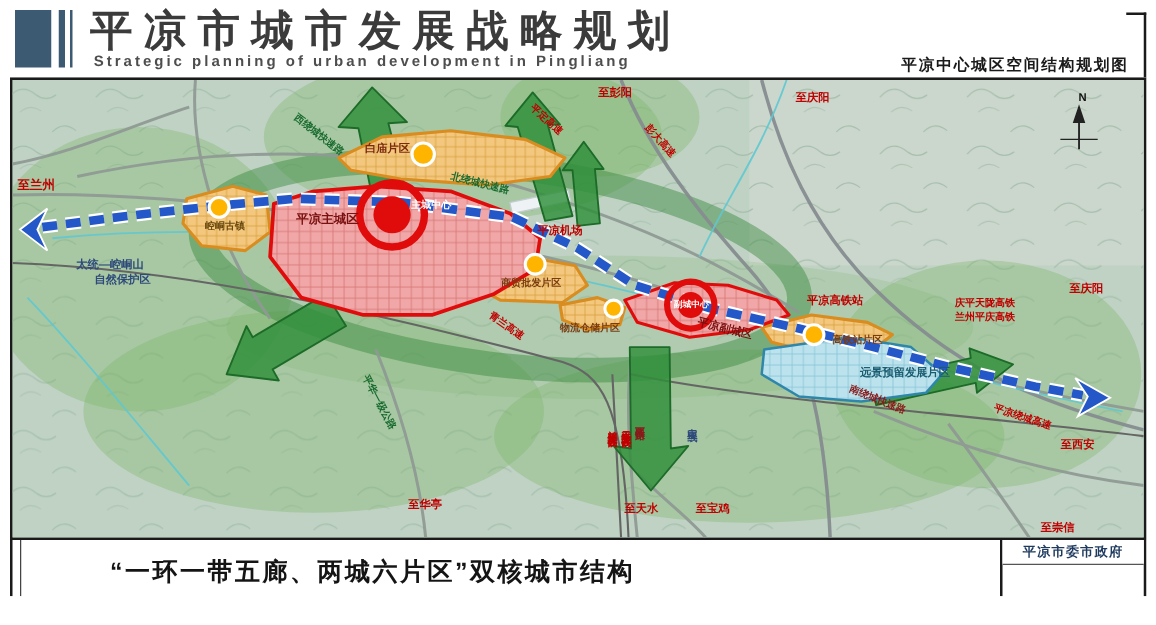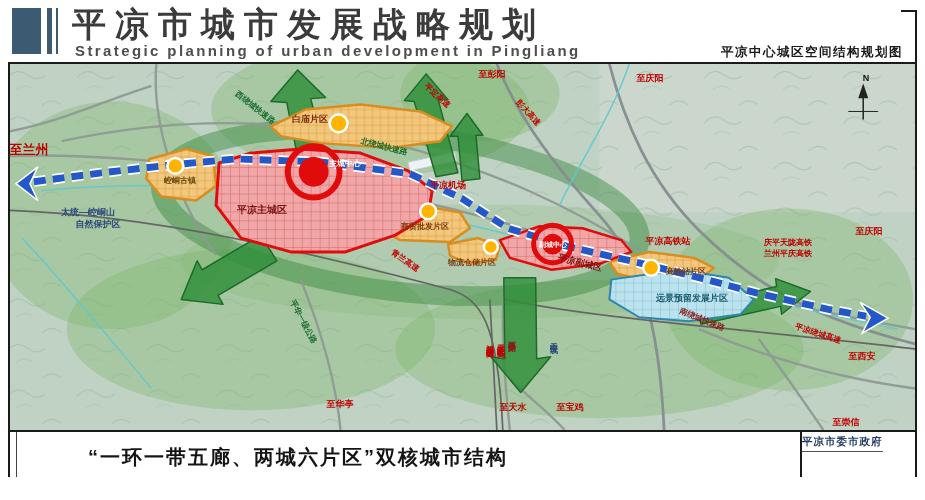--- a/index.html
+++ b/index.html
@@ -4,41 +4,41 @@
 <style>
   html,body{margin:0;padding:0;background:#fff;}
   #page{position:relative;width:925px;height:477px;background:#fff;overflow:hidden;
         font-family:"Liberation Sans","DejaVu Sans",sans-serif;}
   
   .logo-square{position:absolute;left:12px;top:8px;width:29px;height:46px;background:#3d5a73;}
   .logo-bar1{position:absolute;left:47px;top:8px;width:5px;height:46px;background:#3d5a73;}
   .logo-bar2{position:absolute;left:56px;top:8px;width:2px;height:46px;background:#3d5a73;}
   .title-cn{position:absolute;left:72px;top:2px;font-size:34px;font-weight:bold;color:#3b3b3b;
             letter-spacing:9px;white-space:nowrap;}
-  .title-en{position:absolute;left:75px;top:42px;font-size:15px;font-weight:bold;color:#4e4e4e;
+  .title-en{position:absolute;left:75px;top:42px;font-size:12px;font-weight:bold;color:#4e4e4e;
             letter-spacing:2.4px;white-space:nowrap;}
   .subtitle-right{position:absolute;right:22px;top:44px;font-size:12.5px;font-weight:bold;color:#1a1a1a;
             letter-spacing:1.5px;white-space:nowrap;}
   .hdr-rline{position:absolute;right:8px;top:10px;width:2px;height:52px;background:#1a1a1a;}
   .hdr-rtick{position:absolute;right:8px;top:10px;width:16px;height:2px;background:#1a1a1a;}
   
   #map-frame{position:absolute;left:8px;top:62px;width:909px;height:370px;border:2px solid #1a1a1a;
              box-sizing:border-box;background:#bfd2c3;}
   #map-frame svg{display:block;width:100%;height:100%;}
   #label-layer{position:absolute;left:0;top:0;width:925px;height:500px;pointer-events:none;}
   .map-label{position:absolute;transform:translate(-50%,-50%);white-space:nowrap;font-weight:bold;line-height:1;}
   .map-label.vertical{writing-mode:vertical-rl;text-orientation:upright;white-space:normal;letter-spacing:1px;}
   
   #footer-bar{position:absolute;left:8px;top:432px;width:909px;height:65px;border:2px solid #1a1a1a;border-top:none;
               border-bottom:4px solid #000;box-sizing:border-box;background:#fff;}
   .frame-inner-line{position:absolute;left:6px;top:0;width:1px;height:100%;background:#444;}
   .caption{position:absolute;left:78px;top:12px;font-size:20px;font-weight:bold;color:#141414;
            letter-spacing:2px;white-space:nowrap;text-align:right;}
   .footer-right{position:absolute;right:0;top:0;bottom:0;width:113px;border-left:2px solid #1a1a1a;
-                display:flex;flex-direction:row;}
+                display:flex;flex-direction:column;}
   .agency{height:19px;background:#fff;border-bottom:1.5px solid #555;display:flex;align-items:center;
           justify-content:center;font-size:10.5px;font-weight:bold;color:#1f3a5f;letter-spacing:1px;}
   .page-number{flex:1;background:#b3b4ac;display:flex;align-items:center;justify-content:center;
                font-family:"Liberation Serif","DejaVu Serif",serif;font-size:28px;font-weight:bold;color:#2d4f74;}
 </style>
 </head>
 <body>
 
 <div id="page">
 
@@ -165,45 +165,45 @@
       <g stroke="#222" stroke-width="1.5" fill="#222">
         <line x1="865" y1="118" x2="865" y2="92"></line>
         <polygon points="865,84 861,96 869,96"></polygon>
         <line x1="850" y1="110" x2="880" y2="110" stroke-width="1"></line>
       </g>
     </svg>
   </div>
 
   <div id="label-layer">
       <span class="map-label" style="left: 866px; top: 78px; color: rgb(17, 17, 17); font-size: 9px;">N</span>
-      <span class="map-label" style="left: 29px; top: 149px; color: rgb(192, 0, 0); font-size: 13px;">至兰州</span>
+      <span class="map-label" style="left: 29px; top: 149px; color: rgb(192, 0, 0); font-size: 10px;">至兰州</span>
       <span class="map-label" style="left: 88px; top: 212px; color: rgb(46, 74, 122); font-size: 9px;">太统—崆峒山</span>
       <span class="map-label" style="left: 90px; top: 224px; color: rgb(46, 74, 122); font-size: 9px; padding-left: 16px;">自然保护区</span>
       <span class="map-label" style="left: 255px; top: 108px; color: rgb(26, 107, 48); font-size: 8px; transform: translate(-50%, -50%) rotate(38deg);">西绕城快速路</span>
       <span class="map-label" style="left: 310px; top: 119px; color: rgb(122, 42, 16); font-size: 9px;">白庙片区</span>
       <span class="map-label" style="left: 437px; top: 96px; color: rgb(192, 0, 0); font-size: 8px; transform: translate(-50%, -50%) rotate(42deg);">平定高速</span>
       <span class="map-label" style="left: 384px; top: 147px; color: rgb(26, 107, 48); font-size: 8px; transform: translate(-50%, -50%) rotate(14deg);">北绕城快速路</span>
       <span class="map-label" style="left: 492px; top: 74px; color: rgb(192, 0, 0); font-size: 9px;">至彭阳</span>
       <span class="map-label" style="left: 528px; top: 113px; color: rgb(192, 0, 0); font-size: 8px; transform: translate(-50%, -50%) rotate(48deg);">彭大高速</span>
       <span class="map-label" style="left: 650px; top: 78px; color: rgb(192, 0, 0); font-size: 9px;">至庆阳</span>
       <span class="map-label" style="left: 448px; top: 185px; color: rgb(192, 0, 0); font-size: 9px;">平凉机场</span>
-      <span class="map-label" style="left: 262px; top: 176px; color: rgb(122, 16, 16); font-size: 10px; margin-top: 34px;">平凉主城区</span>
+      <span class="map-label" style="left: 262px; top: 176px; color: rgb(122, 16, 16); font-size: 10px;">平凉主城区</span>
       <span class="map-label" style="left: 313px; top: 164px; color: rgb(255, 255, 255); font-size: 8px; margin-left: 32px;">主城中心</span>
       <span class="map-label" style="left: 180px; top: 181px; color: rgb(107, 74, 16); font-size: 8px;">崆峒古镇</span>
       <span class="map-label" style="left: 425px; top: 227px; color: rgb(122, 59, 16); font-size: 8px;">商贸批发片区</span>
       <span class="map-label" style="left: 405px; top: 261px; color: rgb(192, 0, 0); font-size: 8px; transform: translate(-50%, -50%) rotate(35deg);">青兰高速</span>
       <span class="map-label" style="left: 472px; top: 263px; color: rgb(122, 59, 16); font-size: 8px;">物流仓储片区</span>
       <span class="map-label" style="left: 553px; top: 244px; color: rgb(255, 255, 255); font-size: 7px;">副城中心</span>
       <span class="map-label" style="left: 580px; top: 263px; color: rgb(122, 16, 16); font-size: 9px; transform: translate(-50%, -50%) rotate(14deg);">平凉副城区</span>
       <span class="map-label" style="left: 668px; top: 241px; color: rgb(192, 0, 0); font-size: 9px;">平凉高铁站</span>
       <span class="map-label" style="left: 788px; top: 243px; color: rgb(192, 0, 0); font-size: 8px;">庆平天陇高铁</span>
       <span class="map-label" style="left: 788px; top: 254px; color: rgb(192, 0, 0); font-size: 8px;">兰州平庆高铁</span>
       <span class="map-label" style="left: 869px; top: 231px; color: rgb(192, 0, 0); font-size: 9px;">至庆阳</span>
       <span class="map-label" style="left: 686px; top: 272px; color: rgb(122, 59, 16); font-size: 8px;">高铁站片区</span>
-      <span class="map-label" style="left: 692px; top: 298px; color: rgb(26, 93, 112); font-size: 9px;">远景预留发展片区</span>
+      <span class="map-label" style="left: 724px; top: 298px; color: rgb(26, 93, 112); font-size: 9px;">远景预留发展片区</span>
       <span class="map-label" style="left: 702px; top: 320px; color: rgb(138, 26, 26); font-size: 8px; transform: translate(-50%, -50%) rotate(22deg);">南绕城快速路</span>
       <span class="map-label" style="left: 303px; top: 322px; color: rgb(26, 107, 48); font-size: 8px; transform: translate(-50%, -50%) rotate(62deg);">平华一级公路</span>
       <span class="map-label" style="left: 340px; top: 404px; color: rgb(192, 0, 0); font-size: 9px;">至华亭</span>
       <span class="map-label vertical" style="left: 489px; top: 341px; color: rgb(192, 0, 0); font-size: 8px;">兰州平庆高铁</span>
       <span class="map-label vertical" style="left: 500px; top: 341px; color: rgb(192, 0, 0); font-size: 8px;">天平大陇高铁</span>
       <span class="map-label vertical" style="left: 511px; top: 337px; color: rgb(138, 26, 26); font-size: 8px;">西平铁路</span>
       <span class="map-label vertical" style="left: 553px; top: 338px; color: rgb(46, 74, 122); font-size: 8px;">宝中二线</span>
       <span class="map-label" style="left: 513px; top: 407px; color: rgb(192, 0, 0); font-size: 9px;">至天水</span>
       <span class="map-label" style="left: 570px; top: 407px; color: rgb(192, 0, 0); font-size: 9px;">至宝鸡</span>
       <span class="map-label" style="left: 818px; top: 334px; color: rgb(192, 0, 0); font-size: 8px; transform: translate(-50%, -50%) rotate(18deg);">平凉绕城高速</span>

